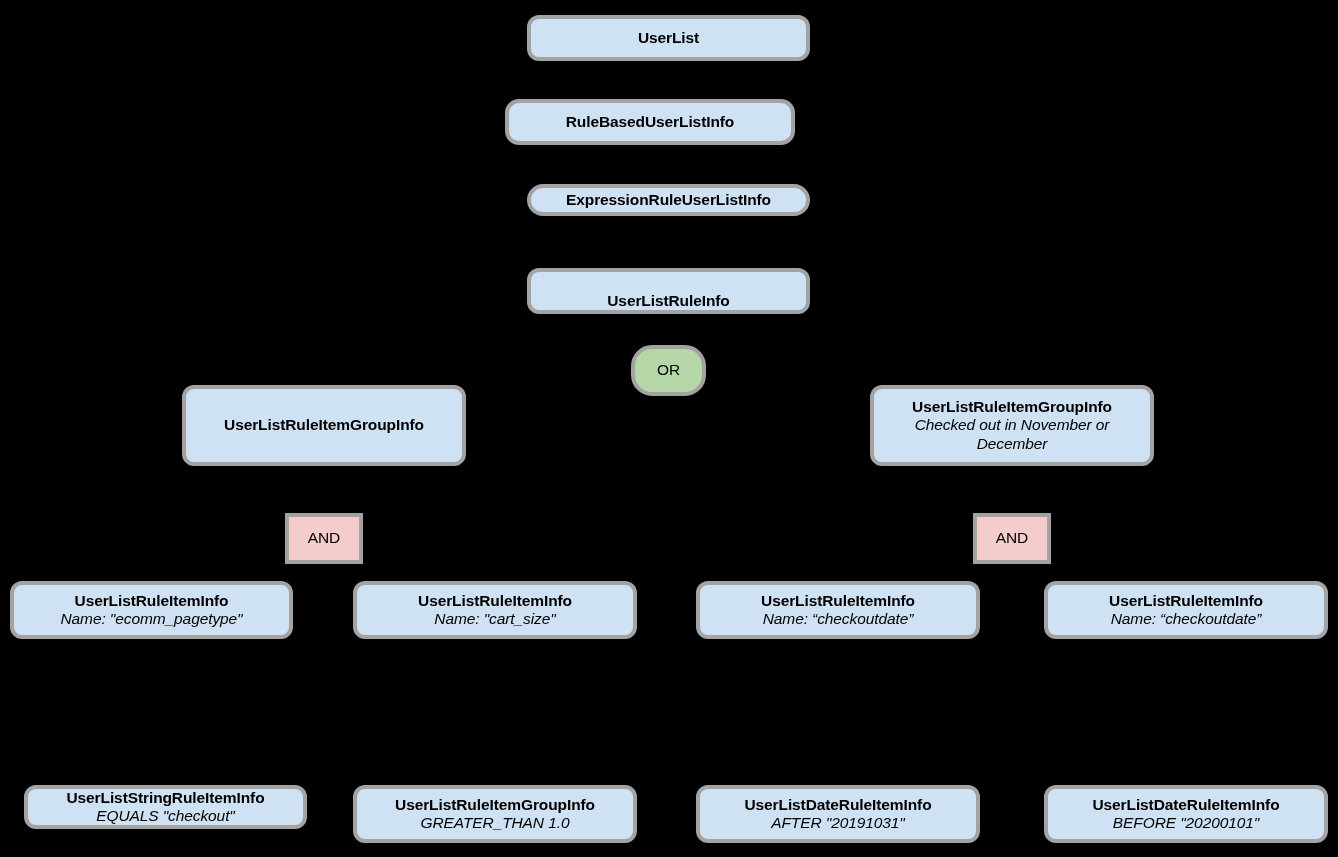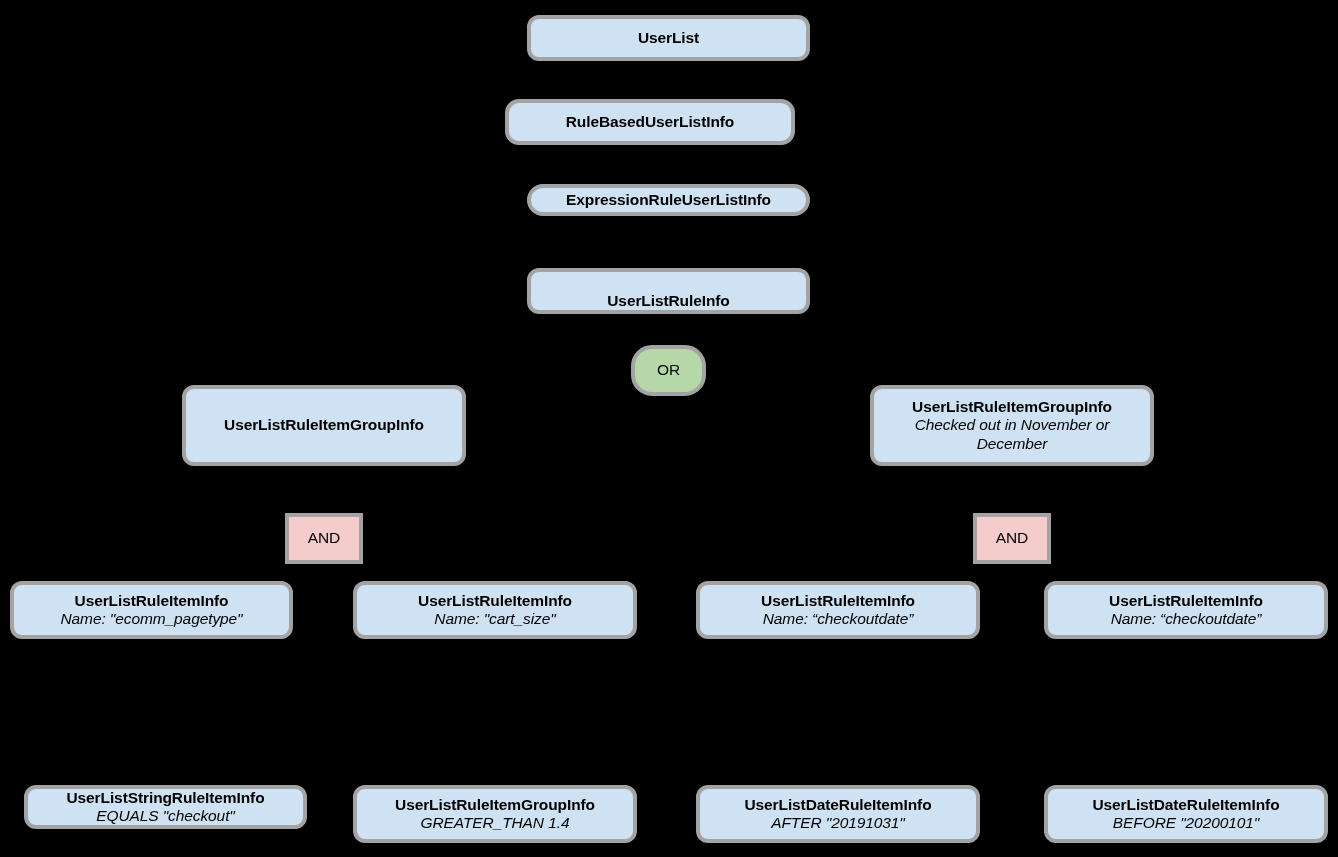--- a/index.html
+++ b/index.html
@@ -138,21 +138,21 @@
       <div class="node fill-blue rounded" style="left: 1044px; top: 581px; width: 284px; height: 58px;">
         <div class="title">UserListRuleItemInfo</div>
         <div class="subtitle">Name: “checkoutdate”</div>
       </div>
       <div class="node fill-blue rounded" style="left: 24px; top: 785px; width: 283px; height: 44px;">
         <div class="title">UserListStringRuleItemInfo</div>
         <div class="subtitle">EQUALS "checkout"</div>
       </div>
       <div class="node fill-blue rounded" style="left: 353px; top: 785px; width: 284px; height: 58px;">
         <div class="title">UserListRuleItemGroupInfo</div>
-        <div class="subtitle">GREATER_THAN 1.4</div>
+        <div class="subtitle">GREATER_THAN 1.0</div>
       </div>
       <div class="node fill-blue rounded" style="left: 696px; top: 785px; width: 284px; height: 58px;">
         <div class="title">UserListDateRuleItemInfo</div>
         <div class="subtitle">AFTER "20191031"</div>
       </div>
       <div class="node fill-blue rounded" style="left: 1044px; top: 785px; width: 284px; height: 58px;">
         <div class="title">UserListDateRuleItemInfo</div>
         <div class="subtitle">BEFORE "20200101"</div>
       </div>
     </div>

